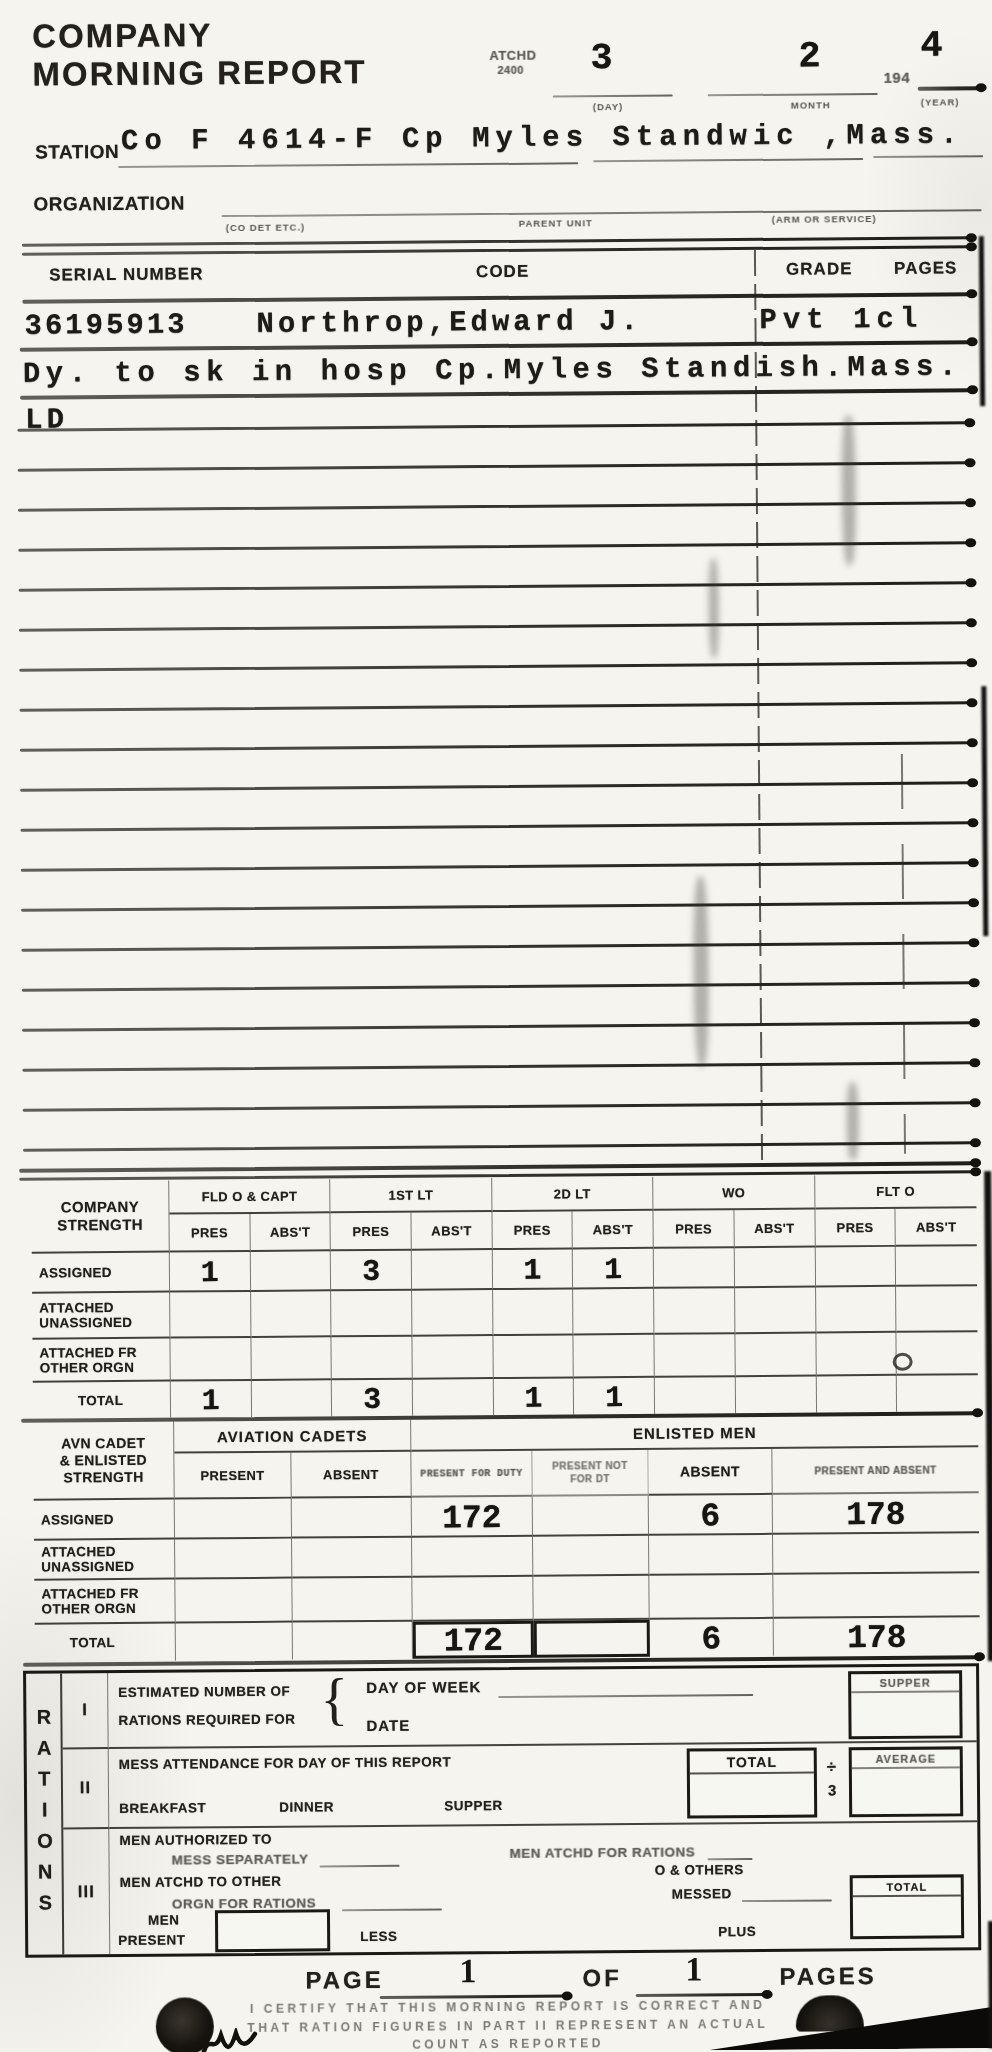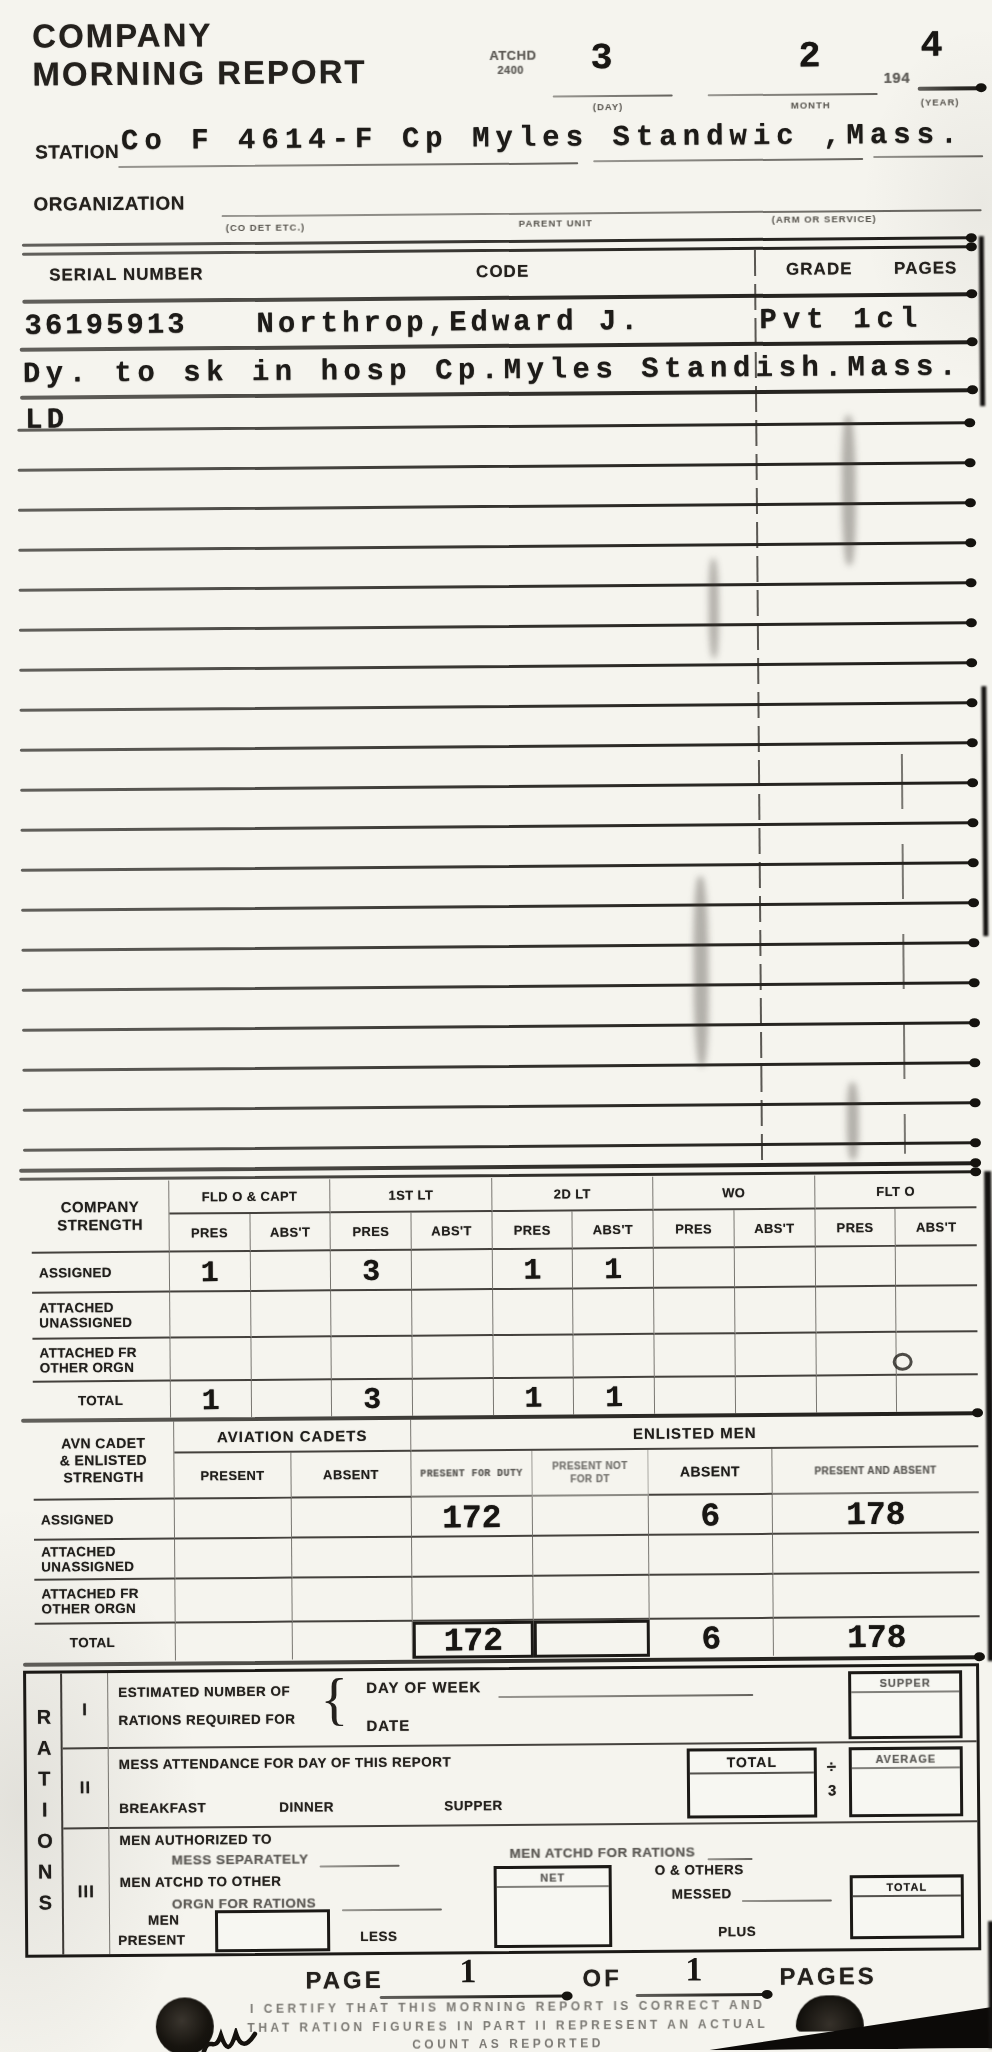--- a/index.html
+++ b/index.html
@@ -295,23 +295,20 @@
 
     <div class="c last nob" style="grid-area:3/3;position:relative;display:block;">
       <div class="lbl" style="left:10px;top:4px;font-size:13.5px;">MEN AUTHORIZED TO</div>
       <div class="lbl faded" style="left:62px;top:24px;font-size:13.5px;">MESS SEPARATELY</div>
       <div class="hline thin" style="left:210px;top:38px;width:80px;"></div>
       <div class="lbl faded" style="left:400px;top:20px;font-size:13.5px;">MEN ATCHD FOR RATIONS</div>
       <div class="hline thin" style="left:598px;top:34px;width:45px;"></div>
       <div class="lbl" style="left:10px;top:46px;font-size:13.5px;">MEN ATCHD TO OTHER</div>
       <div class="lbl faded" style="left:62px;top:68px;font-size:13.5px;">ORGN FOR RATIONS</div>
       <div class="hline thin" style="left:232px;top:82px;width:100px;"></div>
-      <div class="box" style="left:384px;top:40px;width:118px;height:82px;">
-        <span class="boxlbl faded">NET</span>
-      </div>
       <div class="lbl" style="left:545px;top:38px;font-size:13.5px;">O &amp; OTHERS</div>
       <div class="lbl" style="left:562px;top:62px;font-size:13.5px;">MESSED</div>
       <div class="hline thin" style="left:632px;top:76px;width:90px;"></div>
       <div class="box" style="left:740px;top:52px;width:114px;height:64px;">
         <span class="boxlbl">TOTAL</span>
       </div>
       <div class="lbl" style="left:38px;top:84px;font-size:13.5px;">MEN</div>
       <div class="lbl" style="left:8px;top:104px;font-size:13.5px;">PRESENT</div>
       <div class="box" style="left:105px;top:82px;width:115px;height:42px;"></div>
       <div class="lbl" style="left:250px;top:102px;font-size:13.5px;">LESS</div>

